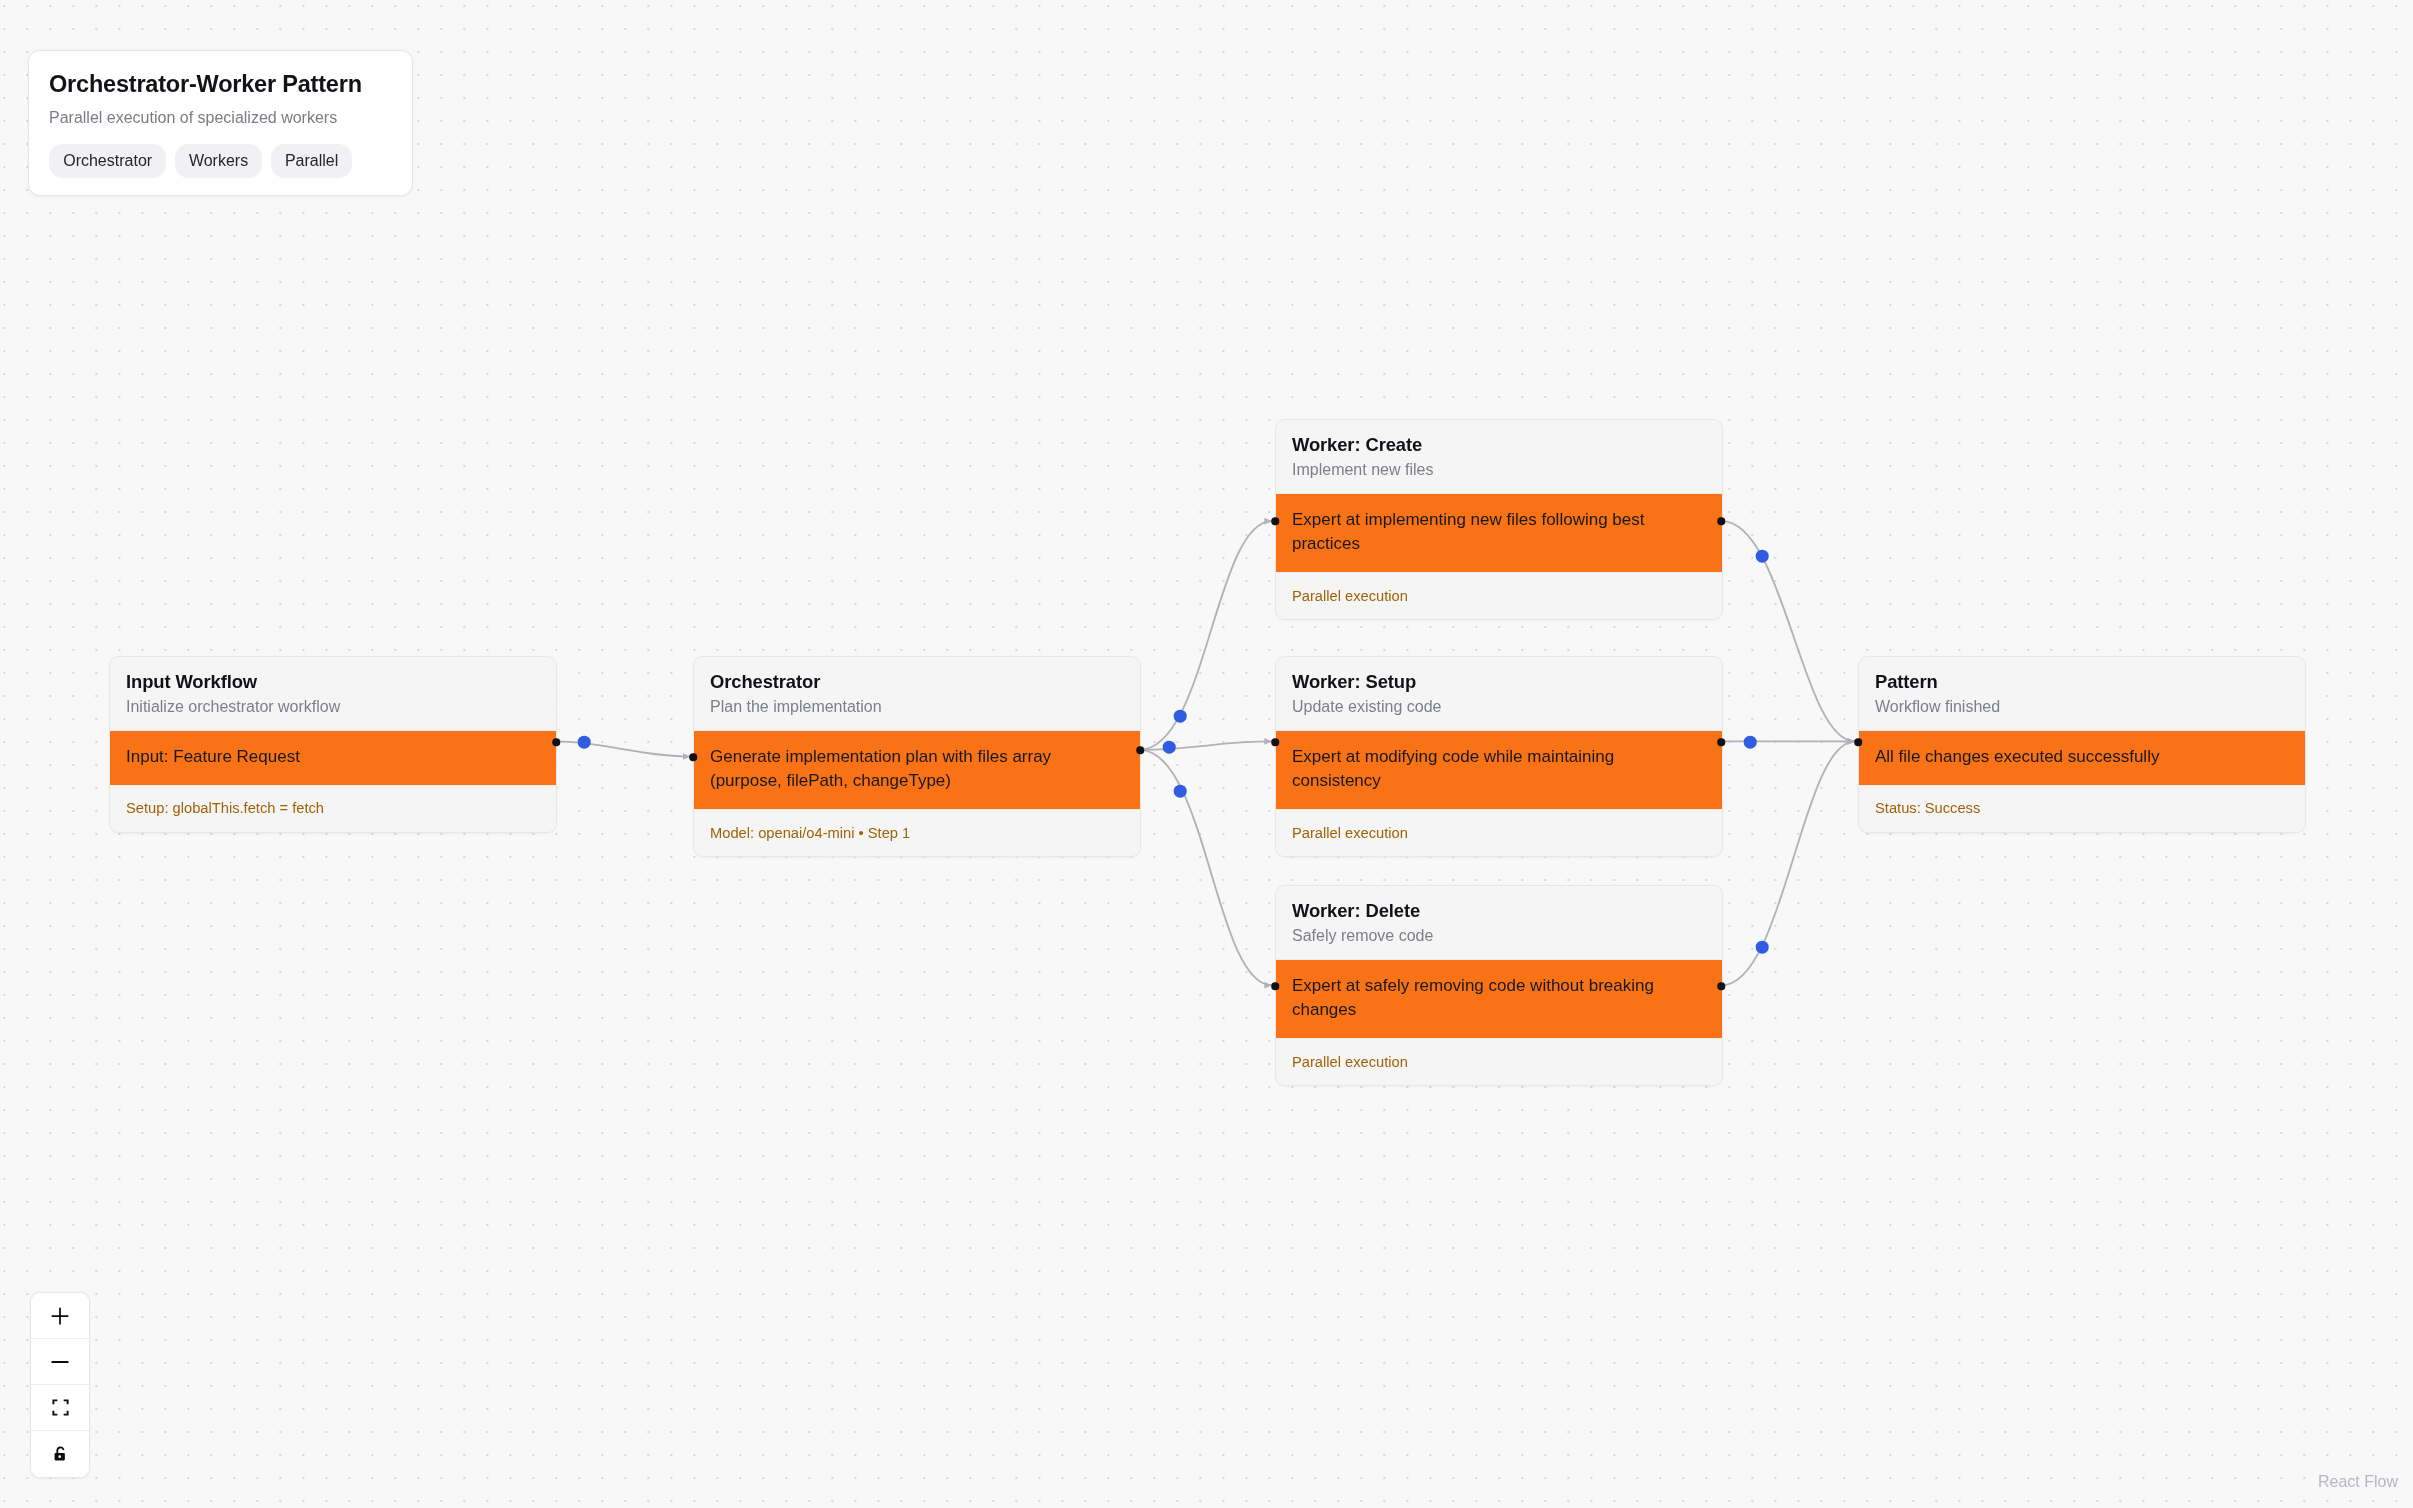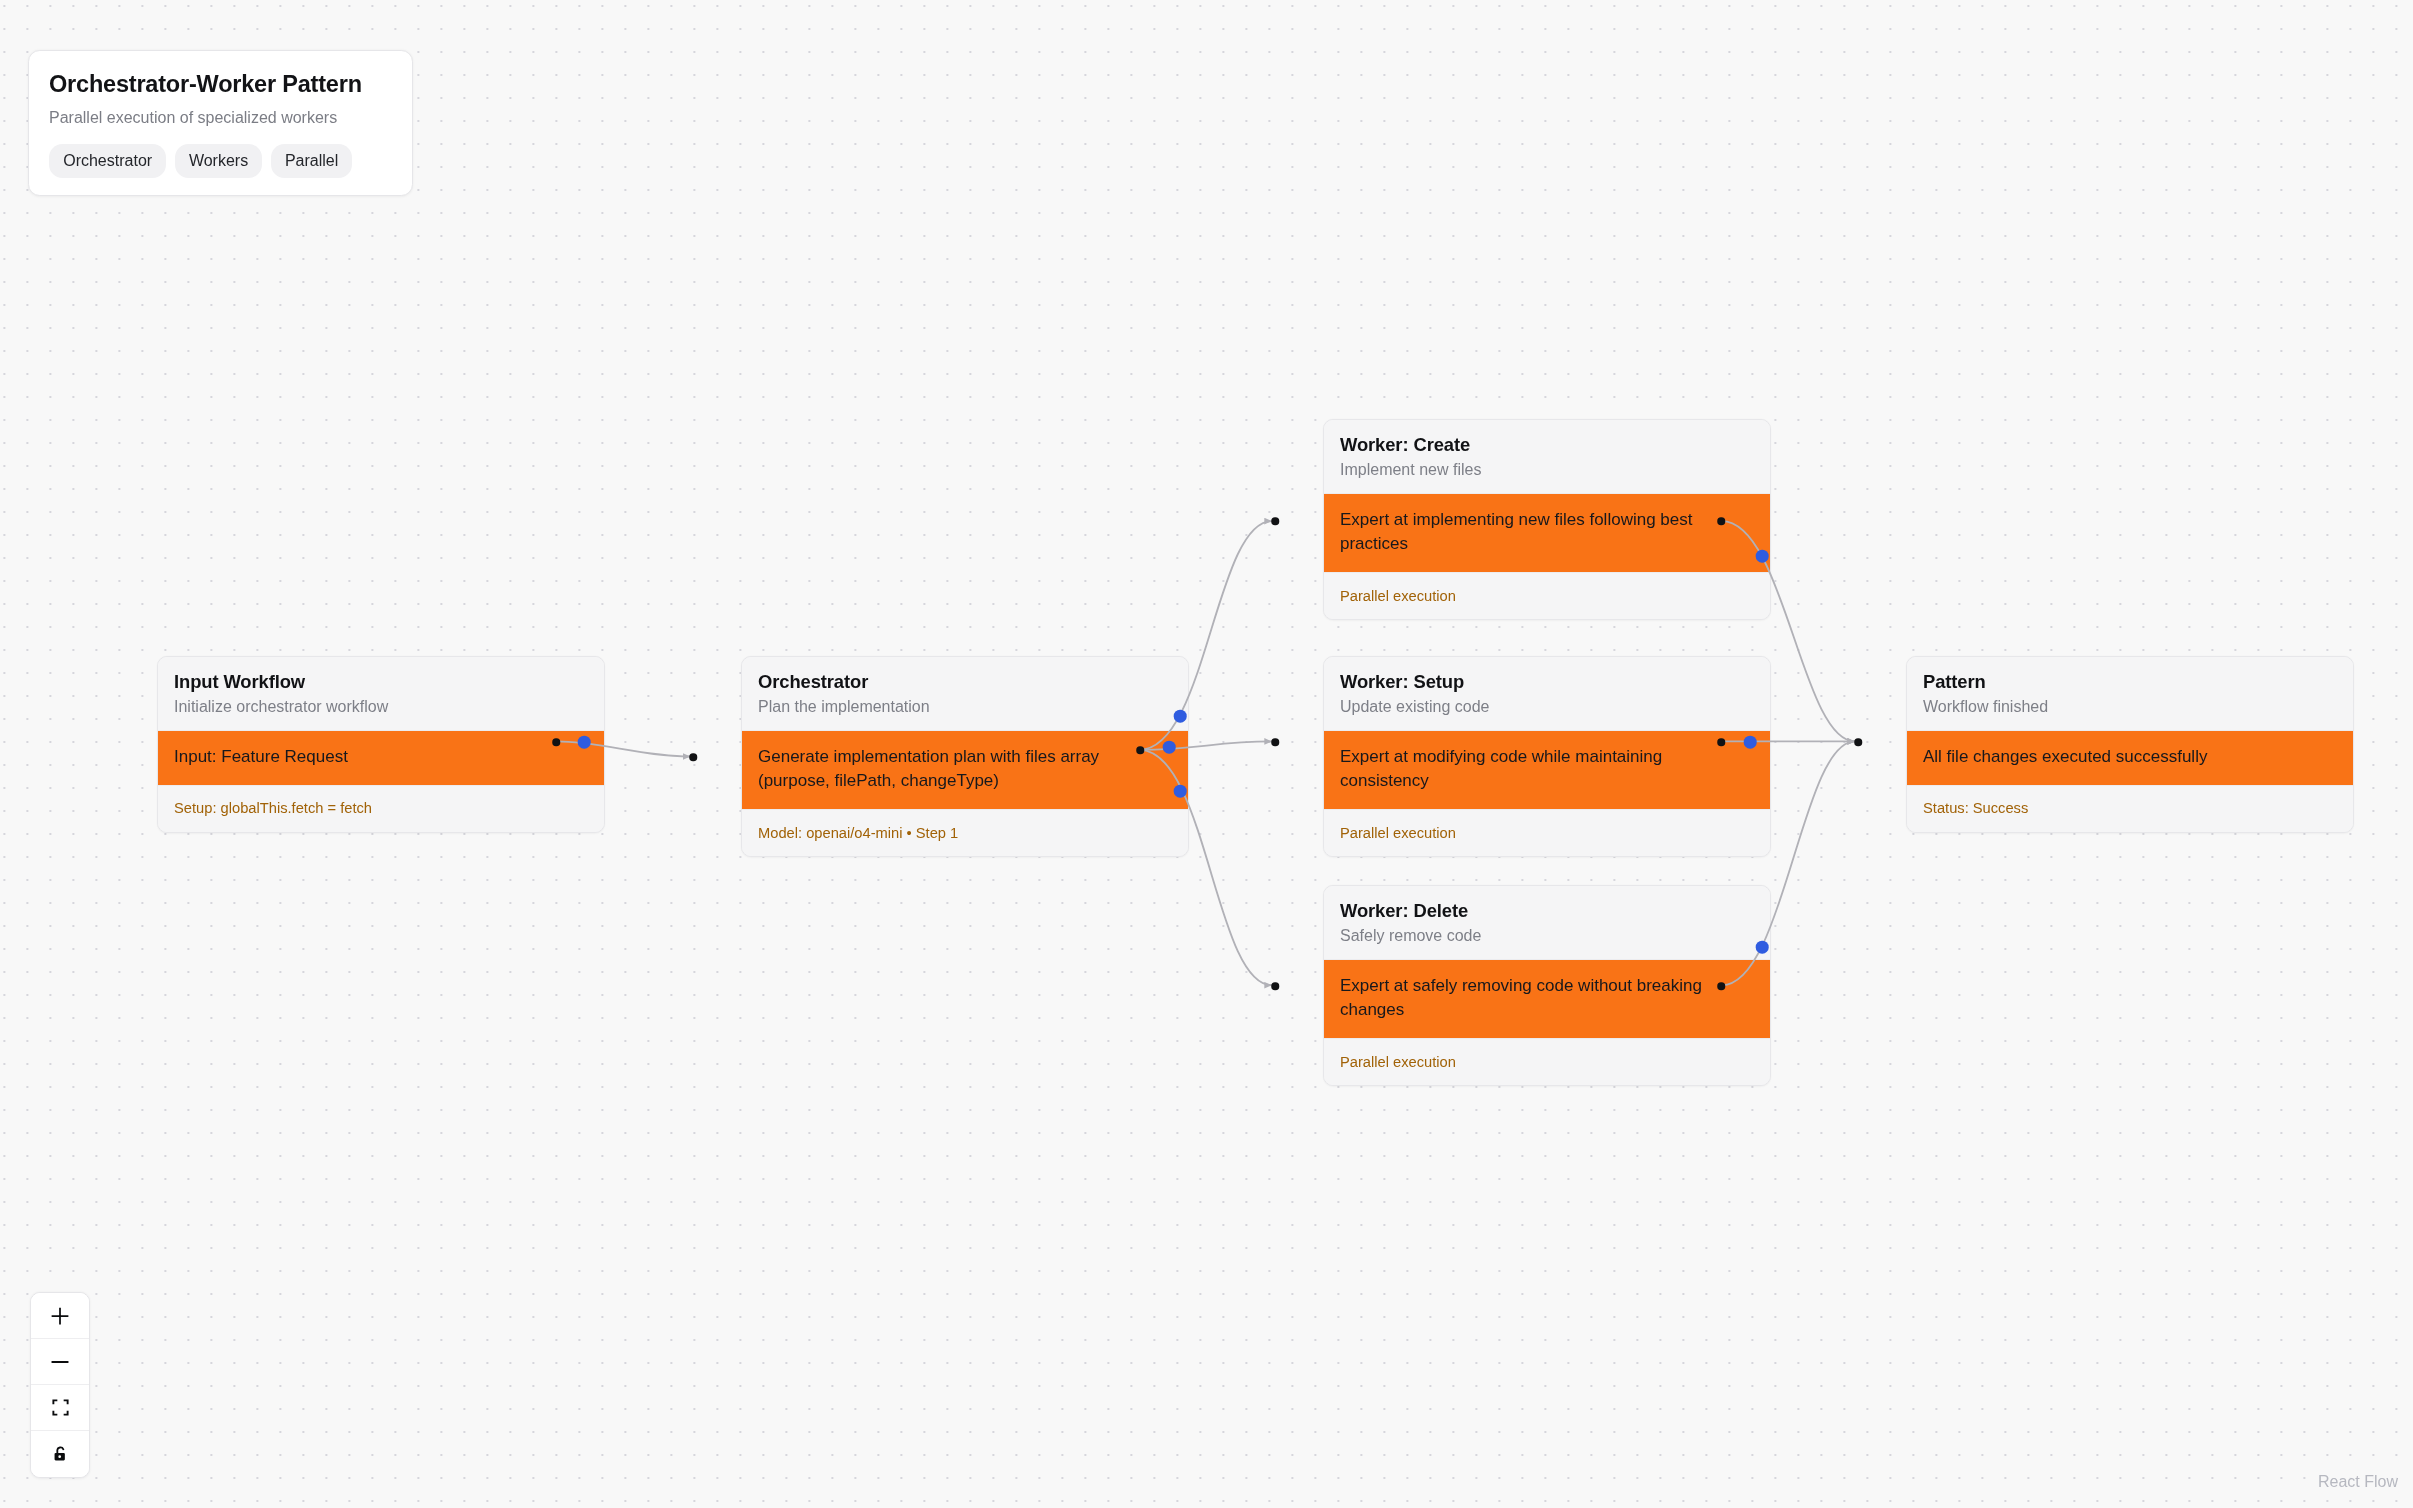--- a/index.html
+++ b/index.html
@@ -59,21 +59,20 @@
 
   
   .node {
     position: absolute;
     width: 448px;
     background: #f5f5f6;
     border: 0.8px solid #e7e7ea;
     border-radius: 10px;
     box-shadow: 0 0.8px 1.7px rgba(16,17,26,.04);
     overflow: hidden;
-    margin-left: 48px;
   }
   .node .n-head {
     padding: 14.2px 16px 12.6px 16px;
     background: #f5f5f6;
   }
   .node .n-title {
     font-size: 18.4px;
     font-weight: 700;
     color: #111215;
     letter-spacing: -0.1px;

